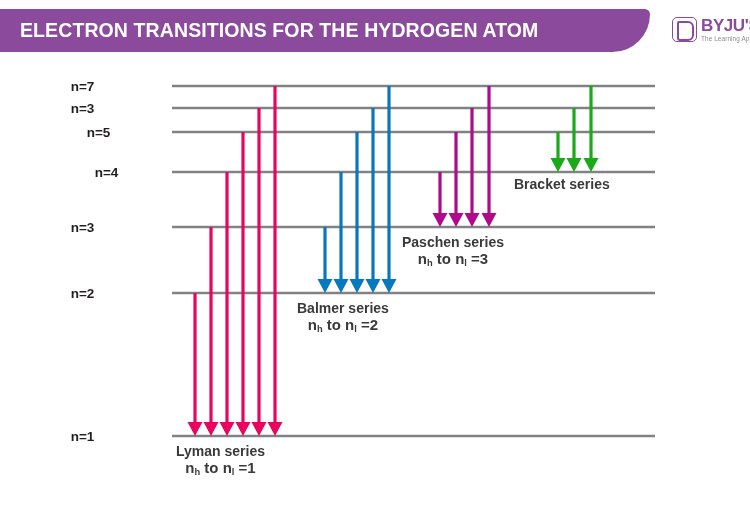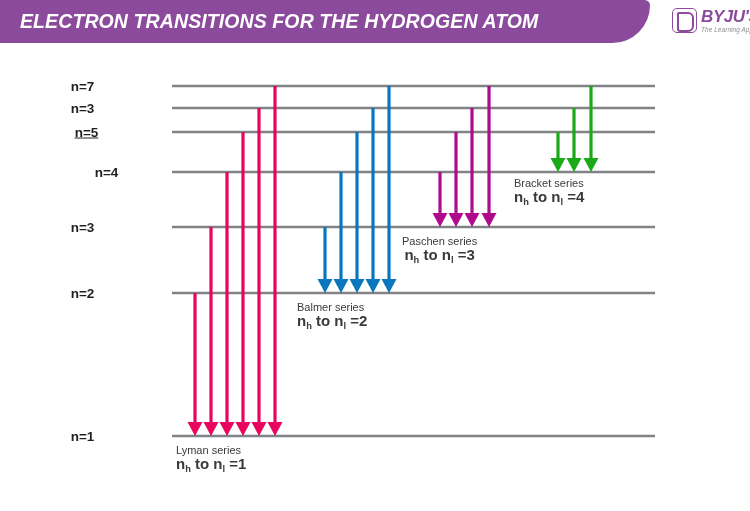--- a/index.html
+++ b/index.html
@@ -11,24 +11,23 @@
     height: 511px;
     background: #ffffff;
     font-family: "Liberation Sans", sans-serif;
     overflow: hidden;
     position: relative;
   }
 
   
   #header {
     position: absolute;
-    left: 0; top: 0;
+    left: 0; top: 9px;
     width: 750px;
     height: 46px;
-    font-style: italic;
   }
   #title-banner {
     position: absolute;
     left: -10px;
     top: 0;
     width: 660px;
     height: 43px;
     background: #8B4A9C;
     border-bottom-right-radius: 43px;
     border-top-right-radius: 6px;
@@ -108,22 +107,22 @@
   }
 
   .series-label {
     position: absolute;
     color: #3a3a3a;
     white-space: nowrap;
     line-height: 1.12;
   }
   .series-label .ln1 {
     display: block;
-    font-size: 11px;
-    font-weight: normal;
+    font-size: 14px;
+    font-weight: bold;
   }
   .series-label .ln2 {
     display: block;
     font-size: 15px;
     font-weight: bold;
   }
   .series-label sub {
     font-size: 0.62em;
     font-weight: bold;
     vertical-align: baseline;
@@ -231,37 +230,36 @@
         </g>
         <g>
           <line x1="591" x2="591" y1="40" y2="113" stroke="#1AAA18" stroke-width="3.2"></line>
           <polygon points="583.5,112 598.5,112 591,126" fill="#1AAA18"></polygon>
         </g>
       </g>
   </svg>
   <div id="level-labels">
       <div class="lvl-label" style="top: 40px; left: 0px; width: 165px;">n=7</div>
       <div class="lvl-label" style="top: 62px; left: 0px; width: 165px;">n=3</div>
-      <div class="lvl-label" style="top: 86px; left: 4px; width: 165px; text-decoration: underline;">n=5</div>
+      <div class="lvl-label" style="top: 86px; left: 16px; width: 165px;">n=5</div>
       <div class="lvl-label" style="top: 126px; left: 12px; width: 165px; margin-left: 12px;">n=4</div>
       <div class="lvl-label" style="top: 181px; left: 0px; width: 165px;">n=3</div>
       <div class="lvl-label" style="top: 247px; left: 0px; width: 165px;">n=2</div>
       <div class="lvl-label" style="top: 390px; left: 0px; width: 165px;">n=1</div>
     </div>
   <div id="series-labels">
       <div class="series-label" style="left: 176px; top: 398px;">
         <span class="ln1">Lyman series</span>
         <span class="ln2" style="text-align: center;"><span>n</span><sub>h</sub><span> to n</span><sub>l</sub><span> =1</span></span>
       </div>
       <div class="series-label" style="left: 297px; top: 255px;">
         <span class="ln1">Balmer series</span>
         <span class="ln2" style="text-align: center;"><span>n</span><sub>h</sub><span> to n</span><sub>l</sub><span> =2</span></span>
       </div>
       <div class="series-label" style="left: 402px; top: 189px;">
         <span class="ln1">Paschen series</span>
         <span class="ln2" style="text-align: center;"><span>n</span><sub>h</sub><span> to n</span><sub>l</sub><span> =3</span></span>
       </div>
       <div class="series-label" style="left: 514px; top: 131px;">
         <span class="ln1">Bracket series</span>
-        <span class="ln2" style="text-align: center;"><span>n</span><sub>h</sub><span> to n</span><sub>l</sub><span> =4</span></span>
       </div>
     </div>
 </div>
 
 </body></html>

